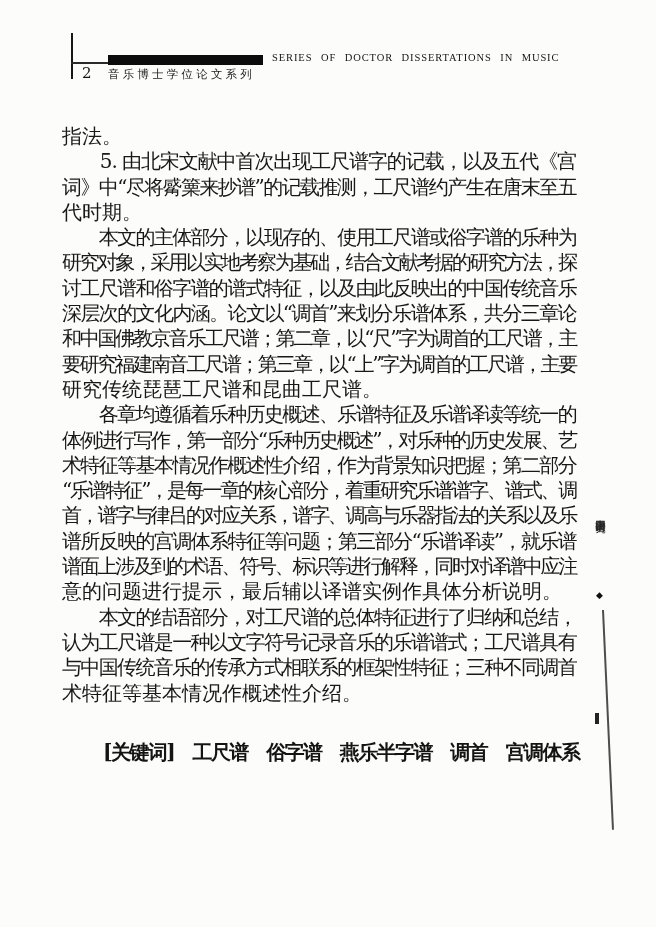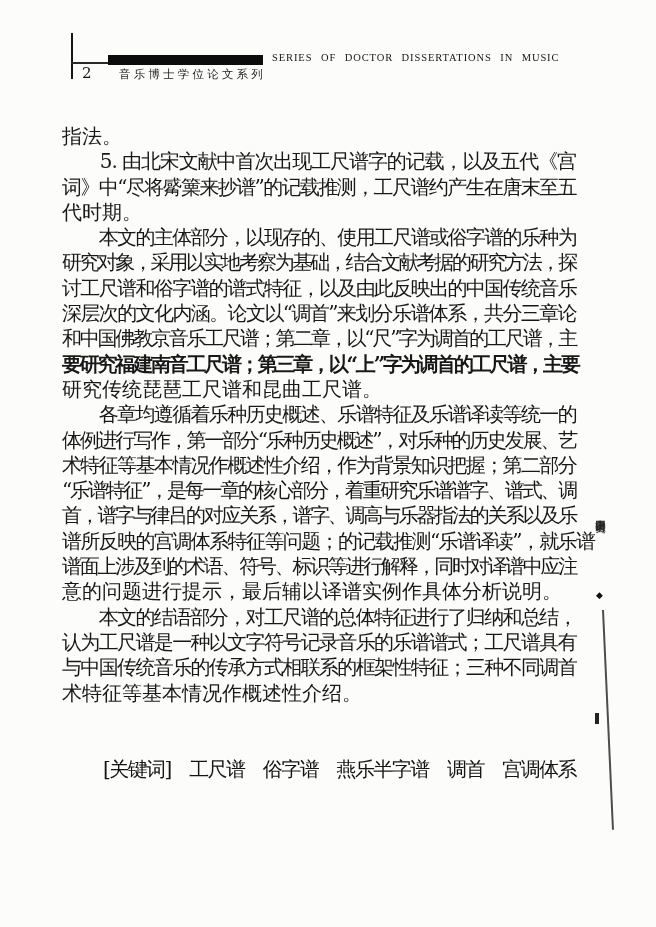--- a/index.html
+++ b/index.html
@@ -12,28 +12,28 @@
   
   .hdr-tick{position:absolute;left:71px;top:33px;width:2px;height:46px;background:#161616;}
   .hdr-rule{position:absolute;left:71px;top:62px;width:38px;height:2px;background:#2a2a2a;}
   .hdr-bar{position:absolute;left:108px;top:55px;width:155px;height:10px;background:#0c0c0c;}
   .hdr-en{
     position:absolute;left:272px;top:52px;width:320px;
     font-family:"Liberation Serif","DejaVu Serif",serif;
     font-size:10.5px;letter-spacing:0.9px;word-spacing:5px;color:#161616;white-space:nowrap;
   }
   .hdr-num{position:absolute;left:82px;top:64px;font-size:15px;color:#141414;}
-  .hdr-zh{position:absolute;left:119px;top:67px;font-size:11.5px;letter-spacing:3.2px;color:#1d1d1d;white-space:nowrap;text-align:right;}
+  .hdr-zh{position:absolute;left:108px;top:67px;font-size:11.5px;letter-spacing:3.2px;color:#1d1d1d;white-space:nowrap;text-align:right;}
   
   .body-text{position:absolute;left:62px;top:124px;width:514px;font-size:20px;color:#181818;}
   .para{margin:0;padding:0;}
   .line{height:25.3px;line-height:25.3px;white-space:nowrap;overflow:visible;}
   .line span{display:inline-block;white-space:pre;}
   
-  .keywords{position:absolute;left:62px;top:757px;width:514px;font-size:20px;}
+  .keywords{position:absolute;left:62px;top:740px;width:514px;font-size:20px;font-weight:bold;}
   .kw-inner{margin-left:41px;width:473px;height:25px;line-height:25px;white-space:nowrap;}
   .kw-inner span{display:inline-block;white-space:pre;color:#141414;}
   
   .margin-title{
     position:absolute;left:594px;top:511px;height:80px;
     writing-mode:vertical-rl;text-orientation:upright;
     font-size:10.5px;letter-spacing:0.6px;color:#242424;white-space:nowrap;
   }
   .margin-diamond{
     position:absolute;left:596px;top:590px;
@@ -66,30 +66,30 @@
       <div class="line"><span style="letter-spacing: -1.08459px;">　　5. 由北宋文献中首次出现工尺谱字的记载，以及五代《宫</span></div>
       <div class="line"><span style="letter-spacing: -1.60183px;">词》中“尽将觱篥来抄谱”的记载推测，工尺谱约产生在唐末至五</span></div>
       <div class="line"><span>代时期。</span></div>
     </div>
     <div class="para">
       <div class="line"><span style="letter-spacing: -1.64286px;">　　本文的主体部分，以现存的、使用工尺谱或俗字谱的乐种为</span></div>
       <div class="line"><span style="letter-spacing: -2.27586px;">研究对象，采用以实地考察为基础，结合文献考据的研究方法，探</span></div>
       <div class="line"><span style="letter-spacing: -1.64286px;">讨工尺谱和俗字谱的谱式特征，以及由此反映出的中国传统音乐</span></div>
       <div class="line"><span style="letter-spacing: -1.60183px;">深层次的文化内涵。论文以“调首”来划分乐谱体系，共分三章论</span></div>
       <div class="line"><span style="letter-spacing: -2.2151px;">和中国佛教京音乐工尺谱；第二章，以“尺”字为调首的工尺谱，主</span></div>
-      <div class="line"><span style="letter-spacing: -2.2151px; font-weight: bold;">要研究福建南音工尺谱；第三章，以“上”字为调首的工尺谱，主要</span></div>
+      <div class="line"><span style="letter-spacing: -2.2151px;">要研究福建南音工尺谱；第三章，以“上”字为调首的工尺谱，主要</span></div>
       <div class="line"><span>研究传统琵琶工尺谱和昆曲工尺谱。</span></div>
     </div>
     <div class="para">
       <div class="line"><span style="letter-spacing: -1.64286px;">　　各章均遵循着乐种历史概述、乐谱特征及乐谱译读等统一的</span></div>
       <div class="line"><span style="letter-spacing: -2.2151px;">体例进行写作，第一部分“乐种历史概述”，对乐种的历史发展、艺</span></div>
       <div class="line"><span style="letter-spacing: -1.64286px;">术特征等基本情况作概述性介绍，作为背景知识把握；第二部分</span></div>
       <div class="line"><span style="letter-spacing: -2.2151px;">“乐谱特征”，是每一章的核心部分，着重研究乐谱谱字、谱式、调</span></div>
       <div class="line"><span style="letter-spacing: -2.27586px;">首，谱字与律吕的对应关系，谱字、调高与乐器指法的关系以及乐</span></div>
-      <div class="line"><span style="letter-spacing: -1.60183px;">谱所反映的宫调体系特征等问题；的记载推测“乐谱译读”，就乐谱</span></div>
+      <div class="line"><span style="letter-spacing: -1.60183px;">谱所反映的宫调体系特征等问题；第三部分“乐谱译读”，就乐谱</span></div>
       <div class="line"><span style="letter-spacing: -2.27586px;">谱面上涉及到的术语、符号、标识等进行解释，同时对译谱中应注</span></div>
       <div class="line"><span>意的问题进行提示，最后辅以译谱实例作具体分析说明。</span></div>
     </div>
     <div class="para">
       <div class="line"><span style="letter-spacing: -1.64286px;">　　本文的结语部分，对工尺谱的总体特征进行了归纳和总结，</span></div>
       <div class="line"><span style="letter-spacing: -1.64286px;">认为工尺谱是一种以文字符号记录音乐的乐谱谱式；工尺谱具有</span></div>
       <div class="line"><span style="letter-spacing: -1.64286px;">与中国传统音乐的传承方式相联系的框架性特征；三种不同调首</span></div>
       <div class="line"><span>术特征等基本情况作概述性介绍。</span></div>
     </div>
   </div>

